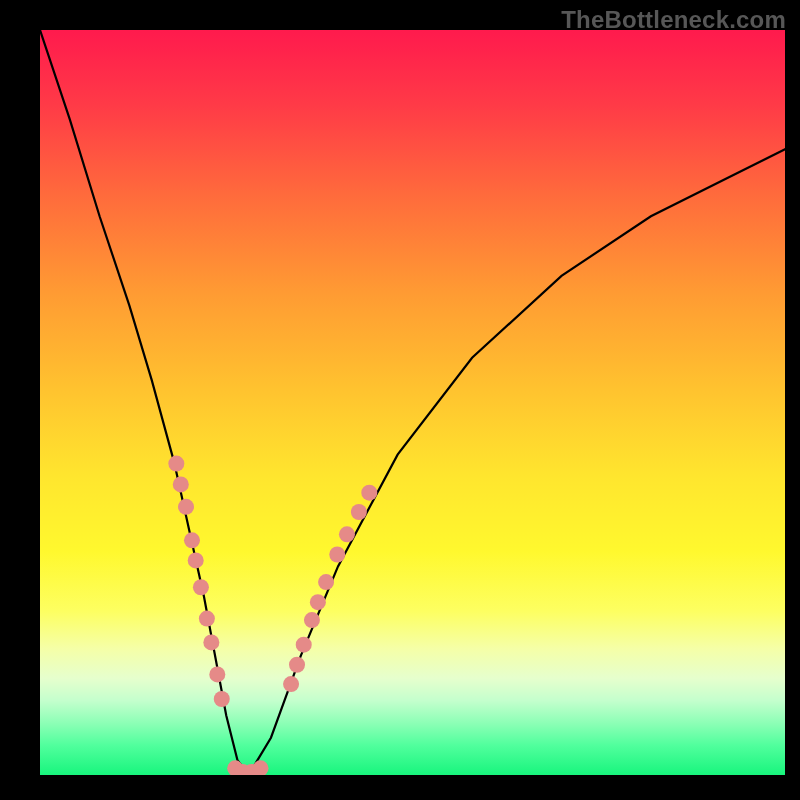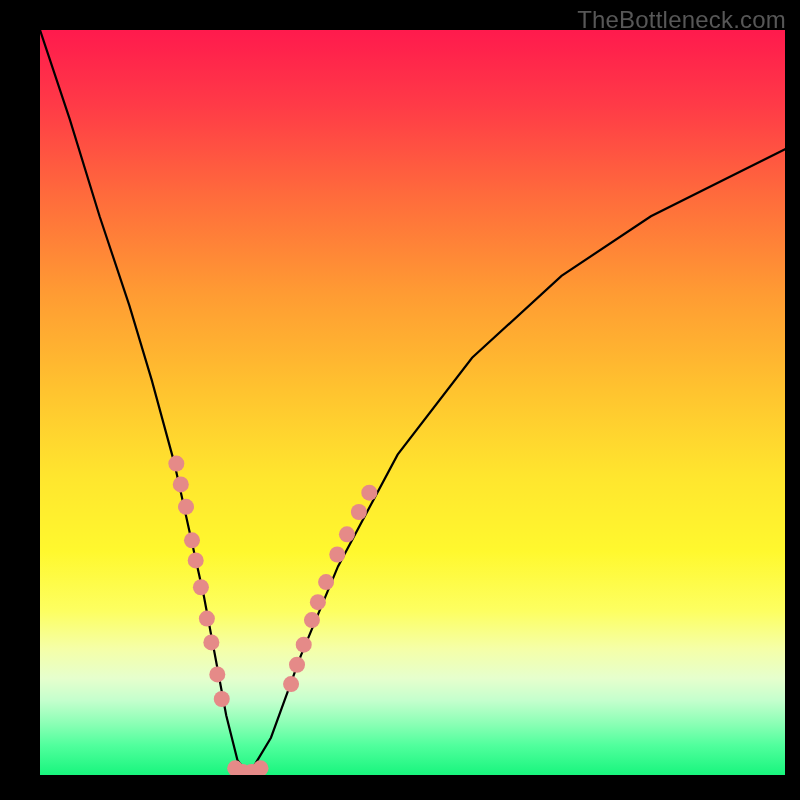--- a/index.html
+++ b/index.html
@@ -26,21 +26,21 @@
       #8dffb6 93%,
       #51ff9d 96%,
       #18f57d 100%);
   }
   .watermark {
     position: absolute;
     top: 6px;
     right: 14px;
     color: #575757;
     font-size: 24px;
-    font-weight: 400;
+    font-weight: 700;
     letter-spacing: 0.2px;
   }
   svg.curve {
     position: absolute;
     left: 0; top: 0;
     width: 745px;
     height: 745px;
     pointer-events: none;
   }
 </style>

